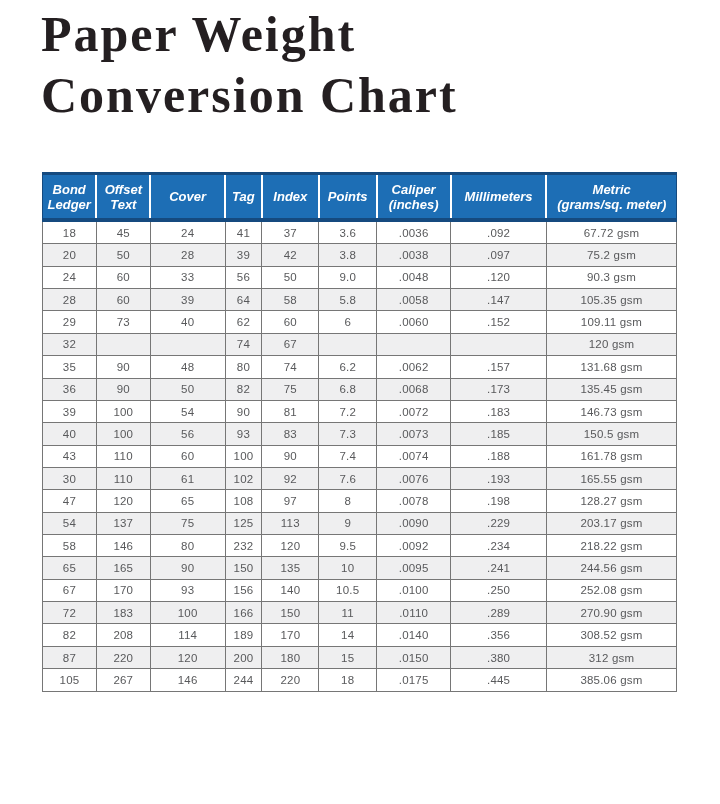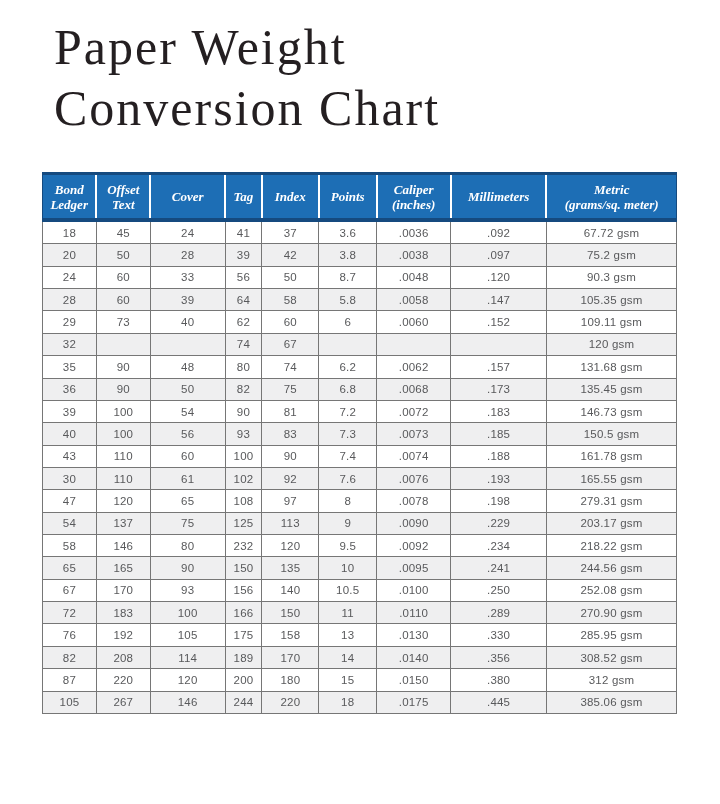--- a/index.html
+++ b/index.html
@@ -5,33 +5,33 @@
   :root{
     --header_bg:#1d6eb5; --header_edge:#154a7f; --header_text:#ffffff;
     --row_alt:#efeff0; --grid:#767676; --cell_text:#58595b; --title_color:#241f21;
     --page_bg:#ffffff;
   }
   html,body{margin:0;padding:0;}
   body{background:var(--page_bg);font-family:"Liberation Sans",sans-serif;}
   .page{position:relative;width:720px;height:804px;background:var(--page_bg);overflow:hidden;}
 
   .title{
-    position:absolute;left:41px;top:4px;margin:13px;
-    font-family:"Liberation Serif",serif;font-weight:400;
+    position:absolute;left:41px;top:4px;margin:0;
+    font-family:"Liberation Serif",serif;font-weight:700;
     font-size:50px;line-height:61px;letter-spacing:2px;
     color:var(--title_color);white-space:pre-line;
   }
 
   .table-wrap{position:absolute;left:42px;top:172px;width:635px;}
   table{width:100%;border-collapse:collapse;table-layout:fixed;}
 
   thead th{
     background:var(--header_bg);
     color:var(--header_text);
-    font-family:Liberation Serif, serif;
+    font-family:Liberation Sans, sans-serif;
     font-style:italic;font-weight:700;
     font-size:13px;line-height:15px;
     height:39px;padding:2px 1px;
     text-align:center;vertical-align:middle;
     white-space:pre-line;
     border-left:2px solid #ffffff;border-right:2px solid #ffffff;
     border-top:3px solid var(--header_edge);
     border-bottom:4px solid var(--header_edge);
   }
   thead th:first-child{border-left:1px solid var(--header_edge);}
@@ -107,21 +107,21 @@
             <td>.0038</td>
             <td>.097</td>
             <td>75.2 gsm</td>
           </tr>
           <tr>
             <td>24</td>
             <td>60</td>
             <td>33</td>
             <td>56</td>
             <td>50</td>
-            <td>8.7</td>
+            <td>9.0</td>
             <td>.0048</td>
             <td>.120</td>
             <td>90.3 gsm</td>
           </tr>
           <tr>
             <td>28</td>
             <td>60</td>
             <td>39</td>
             <td>64</td>
             <td>58</td>
@@ -220,21 +220,21 @@
           </tr>
           <tr>
             <td>47</td>
             <td>120</td>
             <td>65</td>
             <td>108</td>
             <td>97</td>
             <td>8</td>
             <td>.0078</td>
             <td>.198</td>
-            <td>279.31 gsm</td>
+            <td>128.27 gsm</td>
           </tr>
           <tr>
             <td>54</td>
             <td>137</td>
             <td>75</td>
             <td>125</td>
             <td>113</td>
             <td>9</td>
             <td>.0090</td>
             <td>.229</td>
@@ -278,31 +278,20 @@
             <td>183</td>
             <td>100</td>
             <td>166</td>
             <td>150</td>
             <td>11</td>
             <td>.0110</td>
             <td>.289</td>
             <td>270.90 gsm</td>
           </tr>
           <tr>
-            <td>76</td>
-            <td>192</td>
-            <td>105</td>
-            <td>175</td>
-            <td>158</td>
-            <td>13</td>
-            <td>.0130</td>
-            <td>.330</td>
-            <td>285.95 gsm</td>
-          </tr>
-          <tr>
             <td>82</td>
             <td>208</td>
             <td>114</td>
             <td>189</td>
             <td>170</td>
             <td>14</td>
             <td>.0140</td>
             <td>.356</td>
             <td>308.52 gsm</td>
           </tr>

